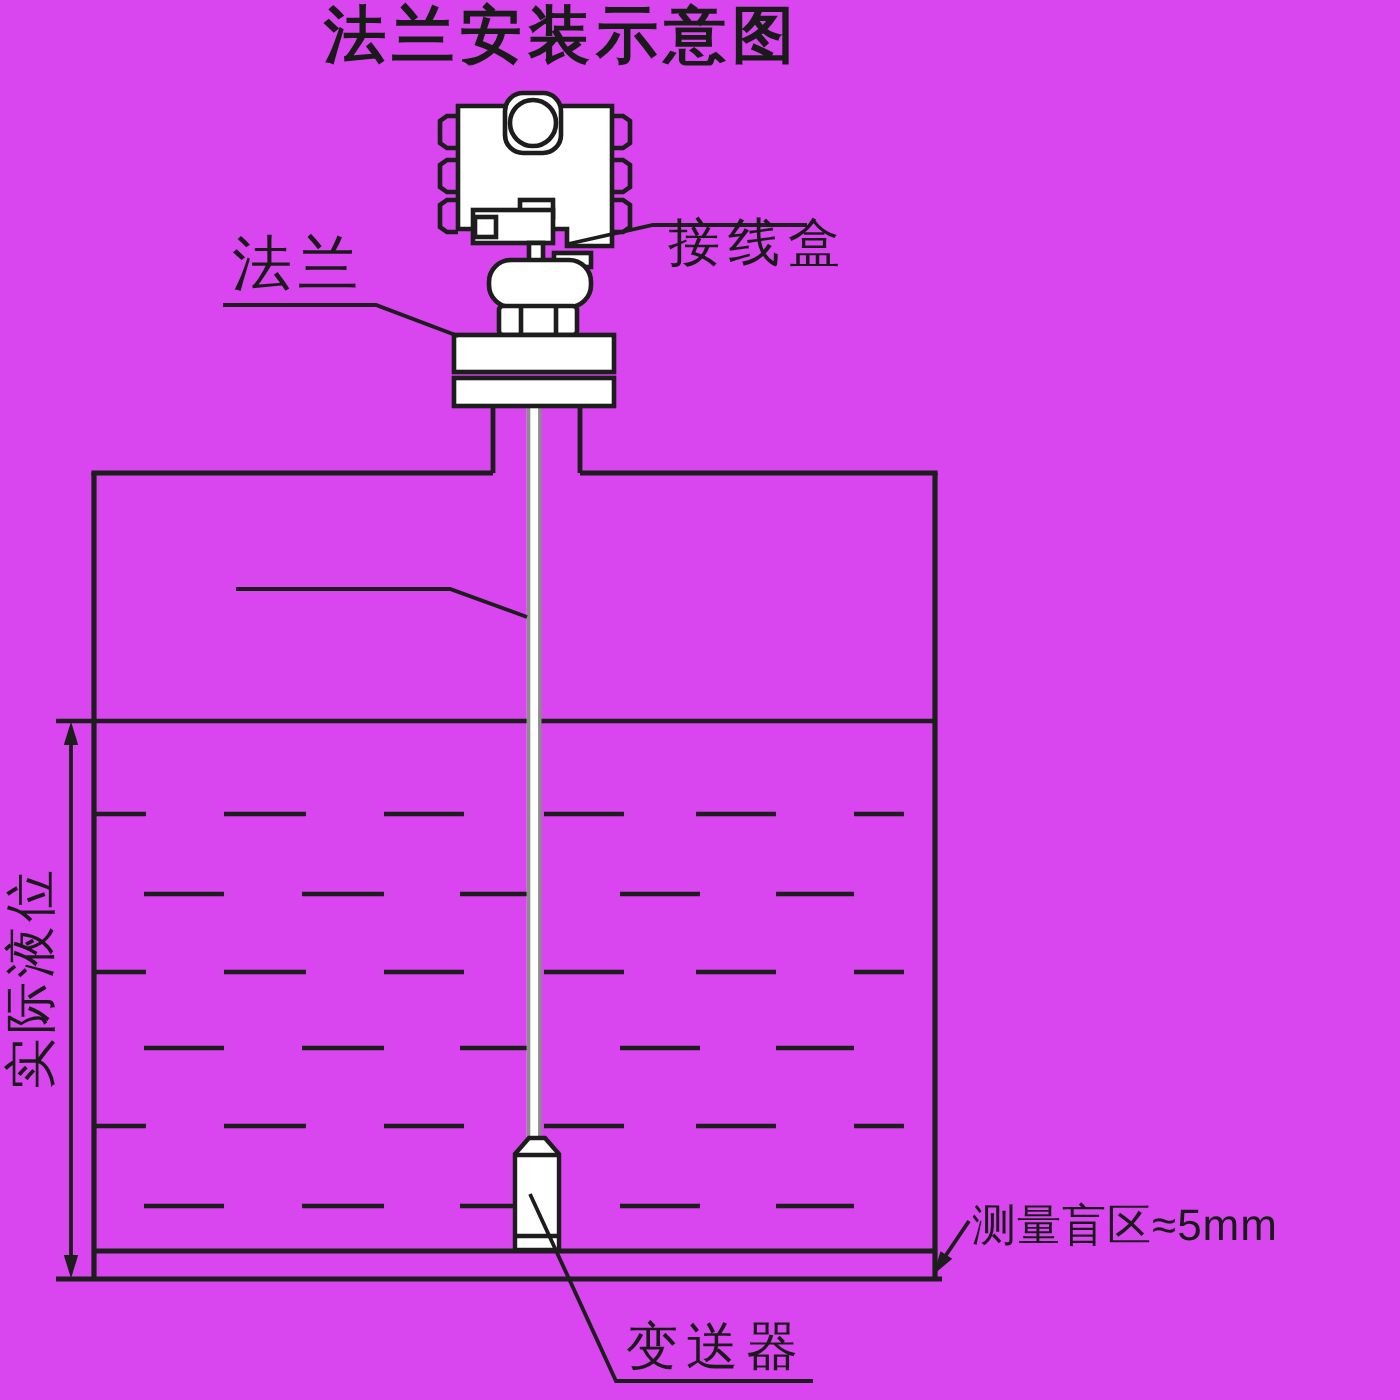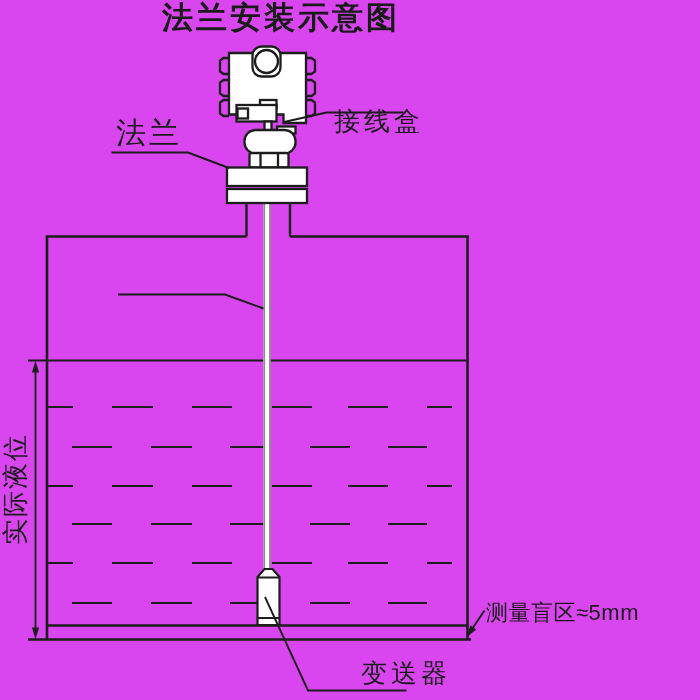--- a/index.html
+++ b/index.html
@@ -21,21 +21,21 @@
   .title {
     left:81px; top:2px; width:400px;
     text-align:center;
     font-size:31px; letter-spacing:3px;
     font-weight:600;
   }
   .lbl-junction-box { left:334px; top:80px;  font-size:26px; letter-spacing:4px;margin-top:28px; }
   .lbl-flange       { left:116px; top:117px; font-size:30px; letter-spacing:3px; }
   .lbl-vent-cable   { left:106px; top:262px; font-size:26px; letter-spacing:2px; }
   .lbl-blind-zone   { left:486px; top:601px; font-size:22px; letter-spacing:0.5px; }
-  .lbl-transmitter  { left:313px; top:660px; font-size:26px; letter-spacing:4px;margin-left:48px; }
+  .lbl-transmitter  { left:313px; top:660px; font-size:26px; letter-spacing:4px; }
   .lbl-actual-level {
     left:-58px; top:474px; width:150px; height:30px;
     text-align:center;
     font-size:26px; letter-spacing:2px;
     transform:rotate(-90deg);
   }
   .fill-ink { fill:#1d1d1d; }
 </style>
 </head>
 <body>

